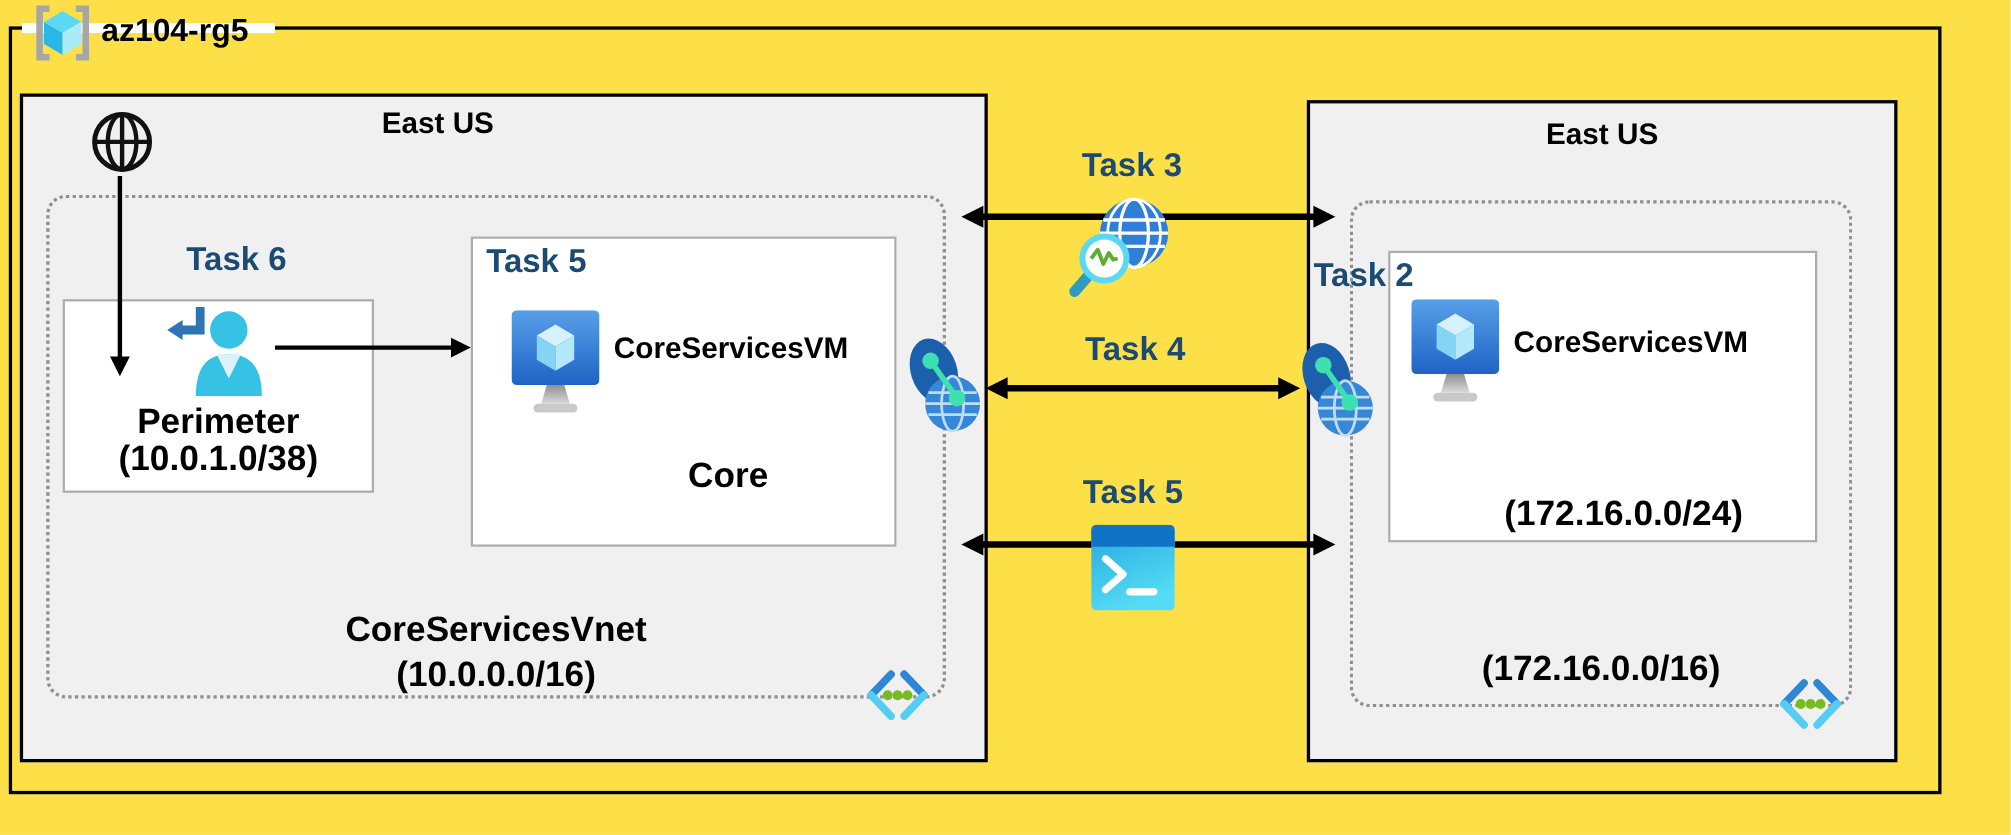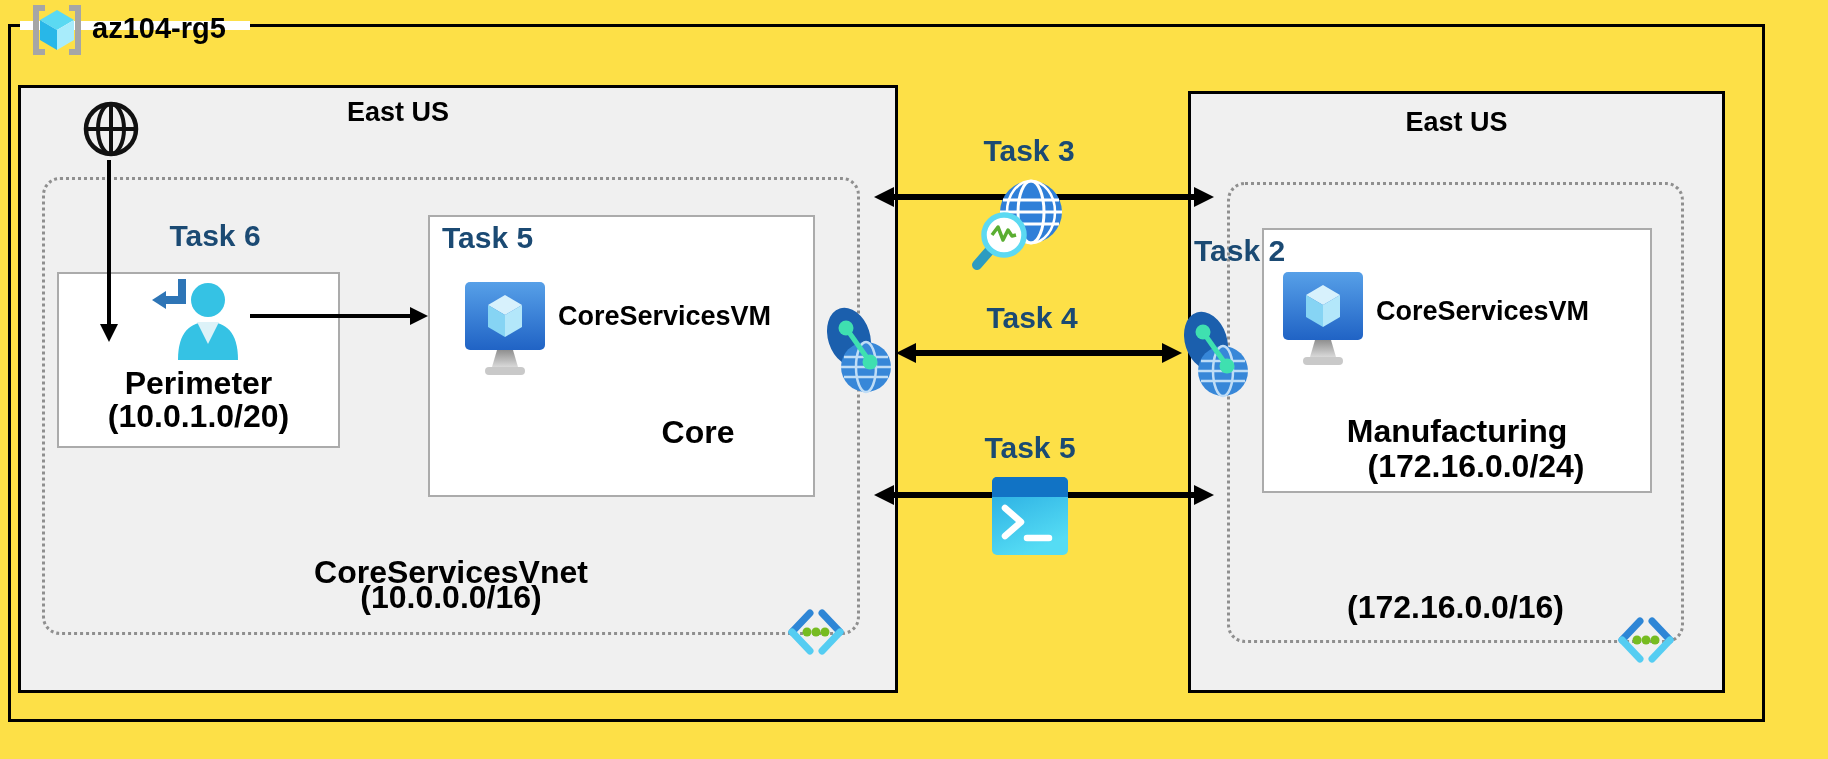--- a/index.html
+++ b/index.html
@@ -53,21 +53,21 @@
 
   <div class="abs subnet-box" style="left:57px;top:272px;width:283px;height:176px;"></div>
   <svg class="abs icon" style="left:148px;top:274px;" width="92" height="92" viewBox="0 0 92 92">
     <path d="M34 5 V26 H16" stroke="#2e75b6" stroke-width="8" fill="none"></path>
     <polygon points="18,17 18,35 4,26" fill="#2e75b6"></polygon>
     <circle cx="60" cy="26" r="17" fill="#35c2e4"></circle>
     <path d="M30 86 C30 58 42 48 60 48 C78 48 90 58 90 86 Z" fill="#35c2e4"></path>
     <polygon points="49,48 71,48 60,70" fill="#ddf2f8"></polygon>
   </svg>
   <div class="abs txt name" style="left:57px;top:366px;width:283px;">Perimeter</div>
-  <div class="abs txt name" style="left:57px;top:399px;width:283px;">(10.0.1.0/20)</div>
+  <div class="abs txt name" style="left:57px;top:399px;width:283px;">(10.0.1.0/38)</div>
 
   <div class="abs subnet-box" style="left:428px;top:215px;width:387px;height:282px;"></div>
   <div class="abs txt task-label" style="left:442px;top:221px;width:110px;text-align:left;">Task 5</div>
   <svg class="abs icon" style="left:465px;top:282px;" width="80" height="96" viewBox="0 0 80 96">
     <defs>
       <linearGradient id="vmg" x1="0" y1="0" x2="0" y2="1">
         <stop offset="0" stop-color="#57a0e8"></stop>
           <stop offset="1" stop-color="#2063c5"></stop>
       </linearGradient>
       <linearGradient id="stg" x1="0" y1="0" x2="0" y2="1">
@@ -76,24 +76,24 @@
       </linearGradient>
     </defs>
     <rect x="0" y="0" width="80" height="68" rx="5" fill="url(#vmg)"></rect>
     <polygon points="40,13 57,23 40,33 23,23" fill="#d7f1fc"></polygon>
     <polygon points="23,23 40,33 40,55 23,45" fill="#86d4f4"></polygon>
     <polygon points="40,33 57,23 57,45 40,55" fill="#b3e7fa"></polygon>
     <polygon points="32,68 48,68 53,85 27,85" fill="url(#stg)"></polygon>
     <rect x="20" y="85" width="40" height="8" rx="4" fill="#c9c9c9"></rect>
   </svg>
   <div class="abs txt vmname" style="left:558px;top:302px;">CoreServicesVM</div>
-  <div class="abs txt name" style="left:428px;top:415px;width:468px;padding-left:36px;">Core</div>
+  <div class="abs txt name" style="left:428px;top:415px;width:468px;">Core</div>
 
   <div class="abs txt name" style="left:42px;top:555px;width:818px;">CoreServicesVnet</div>
-  <div class="abs txt name" style="left:42px;top:580px;width:818px;">(10.0.0.0/16)</div>
+  <div class="abs txt name" style="left:42px;top:596px;width:818px;">(10.0.0.0/16)</div>
 
   <svg class="abs icon" style="left:787px;top:608px;" width="58" height="48" viewBox="0 0 58 48">
     <line x1="23" y1="5" x2="5" y2="24" stroke="#2e86d6" stroke-width="7" stroke-linecap="round"></line>
     <line x1="5" y1="24" x2="23" y2="43" stroke="#55cdf2" stroke-width="7" stroke-linecap="round"></line>
     <line x1="35" y1="5" x2="53" y2="24" stroke="#2e86d6" stroke-width="7" stroke-linecap="round"></line>
     <line x1="53" y1="24" x2="35" y2="43" stroke="#55cdf2" stroke-width="7" stroke-linecap="round"></line>
     <circle cx="20" cy="24" r="4.5" fill="#76bc21"></circle>
     <circle cx="29" cy="24" r="4.5" fill="#76bc21"></circle>
     <circle cx="38" cy="24" r="4.5" fill="#76bc21"></circle>
   </svg>
@@ -107,21 +107,20 @@
   <div class="abs txt task-label" style="left:1194px;top:234px;width:382px;text-align:left;">Task 2</div>
   <svg class="abs icon" style="left:1283px;top:272px;" width="80" height="96" viewBox="0 0 80 96">
     <rect x="0" y="0" width="80" height="68" rx="5" fill="url(#vmg)"></rect>
     <polygon points="40,13 57,23 40,33 23,23" fill="#d7f1fc"></polygon>
     <polygon points="23,23 40,33 40,55 23,45" fill="#86d4f4"></polygon>
     <polygon points="40,33 57,23 57,45 40,55" fill="#b3e7fa"></polygon>
     <polygon points="32,68 48,68 53,85 27,85" fill="url(#stg)"></polygon>
     <rect x="20" y="85" width="40" height="8" rx="4" fill="#c9c9c9"></rect>
   </svg>
   <div class="abs txt vmname" style="left:1376px;top:297px;">CoreServicesVM</div>
-  <div class="abs txt name" style="left:1262px;top:414px;width:390px;">Manufacturing</div>
   <div class="abs txt name" style="left:1262px;top:449px;width:428px;">(172.16.0.0/24)</div>
 
   <div class="abs txt name" style="left:1227px;top:590px;width:457px;">(172.16.0.0/16)</div>
 
   <svg class="abs icon" style="left:1617px;top:616px;" width="58" height="48" viewBox="0 0 58 48">
     <line x1="23" y1="5" x2="5" y2="24" stroke="#2e86d6" stroke-width="7" stroke-linecap="round"></line>
     <line x1="5" y1="24" x2="23" y2="43" stroke="#55cdf2" stroke-width="7" stroke-linecap="round"></line>
     <line x1="35" y1="5" x2="53" y2="24" stroke="#2e86d6" stroke-width="7" stroke-linecap="round"></line>
     <line x1="53" y1="24" x2="35" y2="43" stroke="#55cdf2" stroke-width="7" stroke-linecap="round"></line>
     <circle cx="20" cy="24" r="4.5" fill="#76bc21"></circle>

